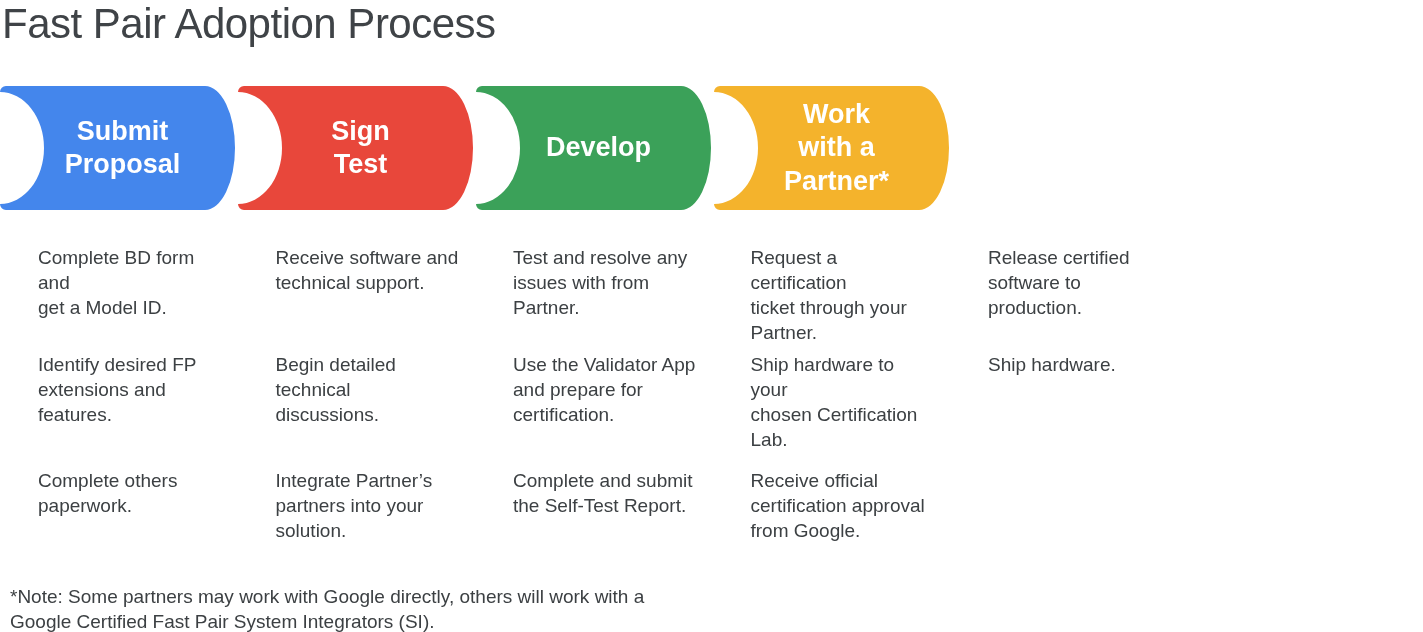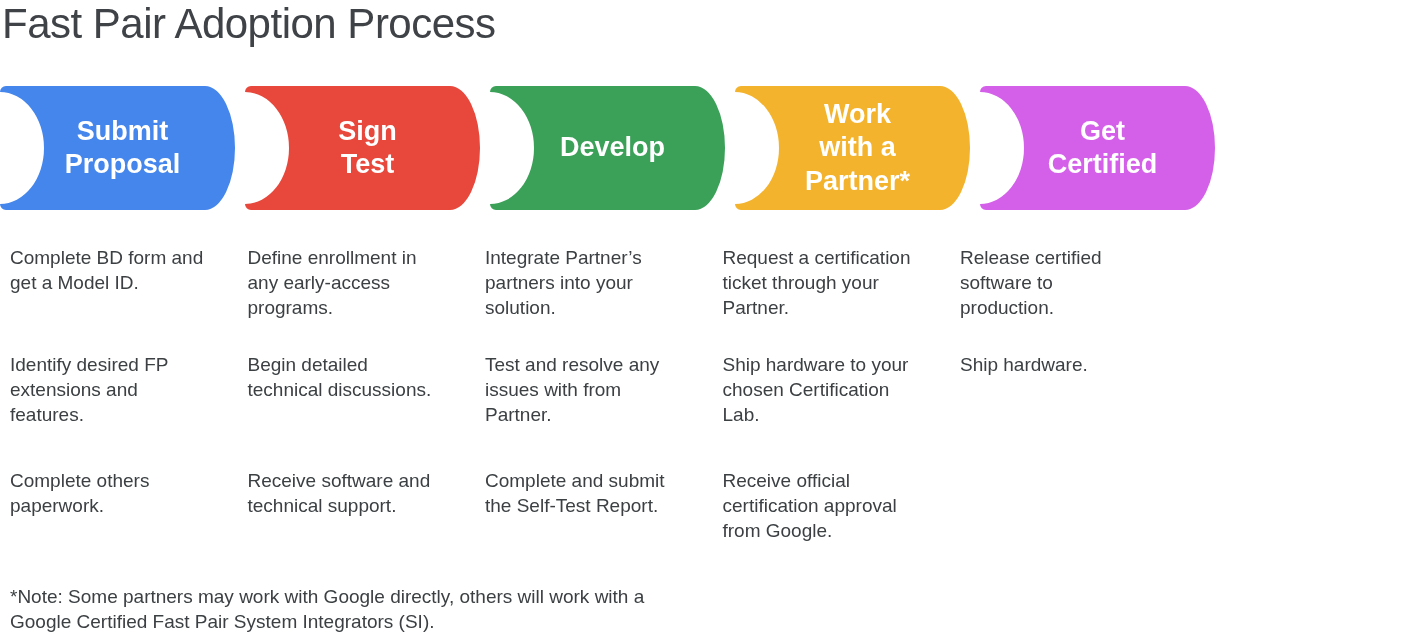--- a/index.html
+++ b/index.html
@@ -4,21 +4,21 @@
 <style>
   html,body { margin:0; padding:0; background:#ffffff; }
   body { width:1423px; height:632px; font-family:"Liberation Sans", sans-serif; }
   .canvas { position:relative; width:1423px; height:632px; background:#ffffff; overflow:hidden; }
 
   .title {
     position:absolute; left:2px; top:0px;
     font-size:42px; font-weight:400; color:#3f4347; letter-spacing:-0.5px;
   }
 
-  .stages { position:absolute; left:0; top:86px; display:flex; gap:10px; }
+  .stages { position:absolute; left:0; top:86px; display:flex; gap:3px; }
   .stage { position:relative; width:235px; height:124px; }
   .stage svg { display:block; width:235px; height:124px; }
   .stage-label {
     position:absolute; inset:0;
     display:flex; align-items:center; justify-content:center;
     text-align:center; color:#ffffff;
     font-size:27px; font-weight:700; line-height:1.24;
     white-space:pre-line; padding-left:10px;
   }
 
@@ -26,20 +26,21 @@
     position:absolute; left:0; top:245px;
     display:grid;
     grid-template-columns:repeat(6, 237.5px);
     grid-template-rows:107px 116px auto;
     grid-auto-flow:column;
   }
   .task {
     padding:0 16px 0 10px;
     font-size:19px; line-height:25px; color:#3c4043;
     white-space:pre-line;
+    margin-left:28px;
   }
 
   .note {
     position:absolute; left:10px; top:584px;
     font-size:19px; line-height:25px; color:#3c4043;
     white-space:pre-line; max-width:740px;
   }
 </style>
 </head>
 <body>
@@ -75,55 +76,48 @@
 
     <div class="stage">
       <svg viewBox="0 0 235 124">
         <path d="M 6 0 L 205 0 A 30 62 0 0 1 205 124 L 6 124 A 6 6 0 0 1 0 118 A 44 56 0 0 0 0 6 A 6 6 0 0 1 6 0 Z" fill="#F4B32C"></path>
       </svg>
       <div class="stage-label">Work
 with a
 Partner*</div>
     </div>
 
-    <div class="stage">
-      <svg viewBox="0 0 235 124">
-        <path d="M 6 0 L 205 0 A 30 62 0 0 1 205 124 L 6 124 A 6 6 0 0 1 0 118 A 44 56 0 0 0 0 6 A 6 6 0 0 1 6 0 Z" fill="#D460EA"></path>
-      </svg>
-      <div class="stage-label">Get
-Certified</div>
-    </div>
 
 
   </div>
 
   <div class="tasks">
     <div class="task">Complete BD form and
 get a Model ID.</div>
     <div class="task">Identify desired FP
 extensions and
 features.</div>
 
     <div class="task">Complete others
 paperwork.</div>
-    <div class="task">Define enrollment in
-any early-access
-programs.</div>
 
+    <div class="task">Receive software and
+technical support.</div>
     <div class="task">Begin detailed
 technical discussions.</div>
-    <div class="task">Receive software and
-technical support.</div>
 
     <div class="task">Integrate Partner’s
 partners into your
 solution.</div>
     <div class="task">Test and resolve any
 issues with from
 Partner.</div>
+    <div class="task">Use the Validator App
+and prepare for
+certification.</div>
 
     <div class="task">Complete and submit
 the Self-Test Report.</div>
     <div class="task">Request a certification
 ticket through your
 Partner.</div>
     <div class="task">Ship hardware to your
 chosen Certification
 Lab.</div>
 

